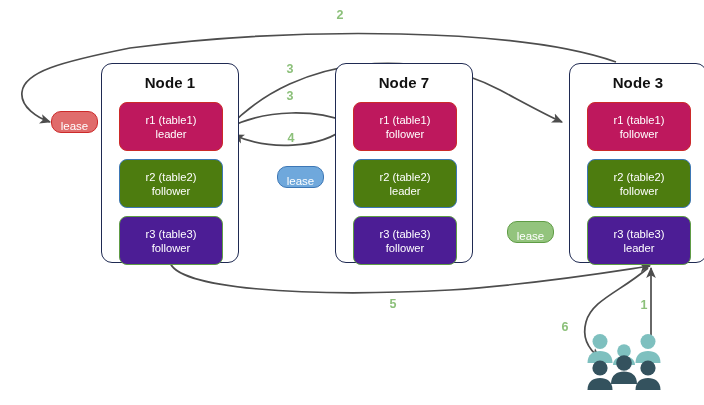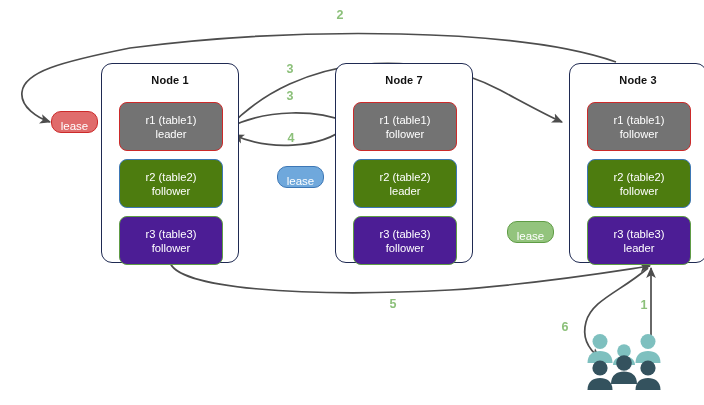--- a/index.html
+++ b/index.html
@@ -31,21 +31,21 @@
     border: 1.6px solid #1f2a52;
     border-radius: 11px;
     background: #ffffff;
   }
   .node-title {
     position: absolute;
     left: 0;
     right: 0;
     top: 10px;
     text-align: center;
-    font-size: 11px;
+    font-size: 15px;
     font-weight: bold;
     color: #111111;
     letter-spacing: 0.1px;
   }
   .replica {
     position: absolute;
     left: 17px;
     width: 104px;
     height: 49px;
     box-sizing: border-box;
@@ -53,21 +53,21 @@
     display: flex;
     flex-direction: column;
     align-items: center;
     justify-content: center;
     color: #ffffff;
     font-size: 11.2px;
     line-height: 14px;
     text-align: center;
   }
   .replica .ln { display: block; white-space: nowrap; }
-  .rep-red   { background: #737373; border: 1.6px solid #cc2a2a; }
+  .rep-red   { background: #be185d; border: 1.6px solid #cc2a2a; }
   .rep-blue  { background: #4d7c0f; border: 1.6px solid #3d77b5; }
   .rep-green { background: #4c1d95; border: 1.6px solid #5f9c45; }
   .rep-1 { top: 38px; }
   .rep-2 { top: 95px; }
   .rep-3 { top: 152px; }
 
   .lease {
     position: absolute;
     box-sizing: border-box;
     border-radius: 10px;

